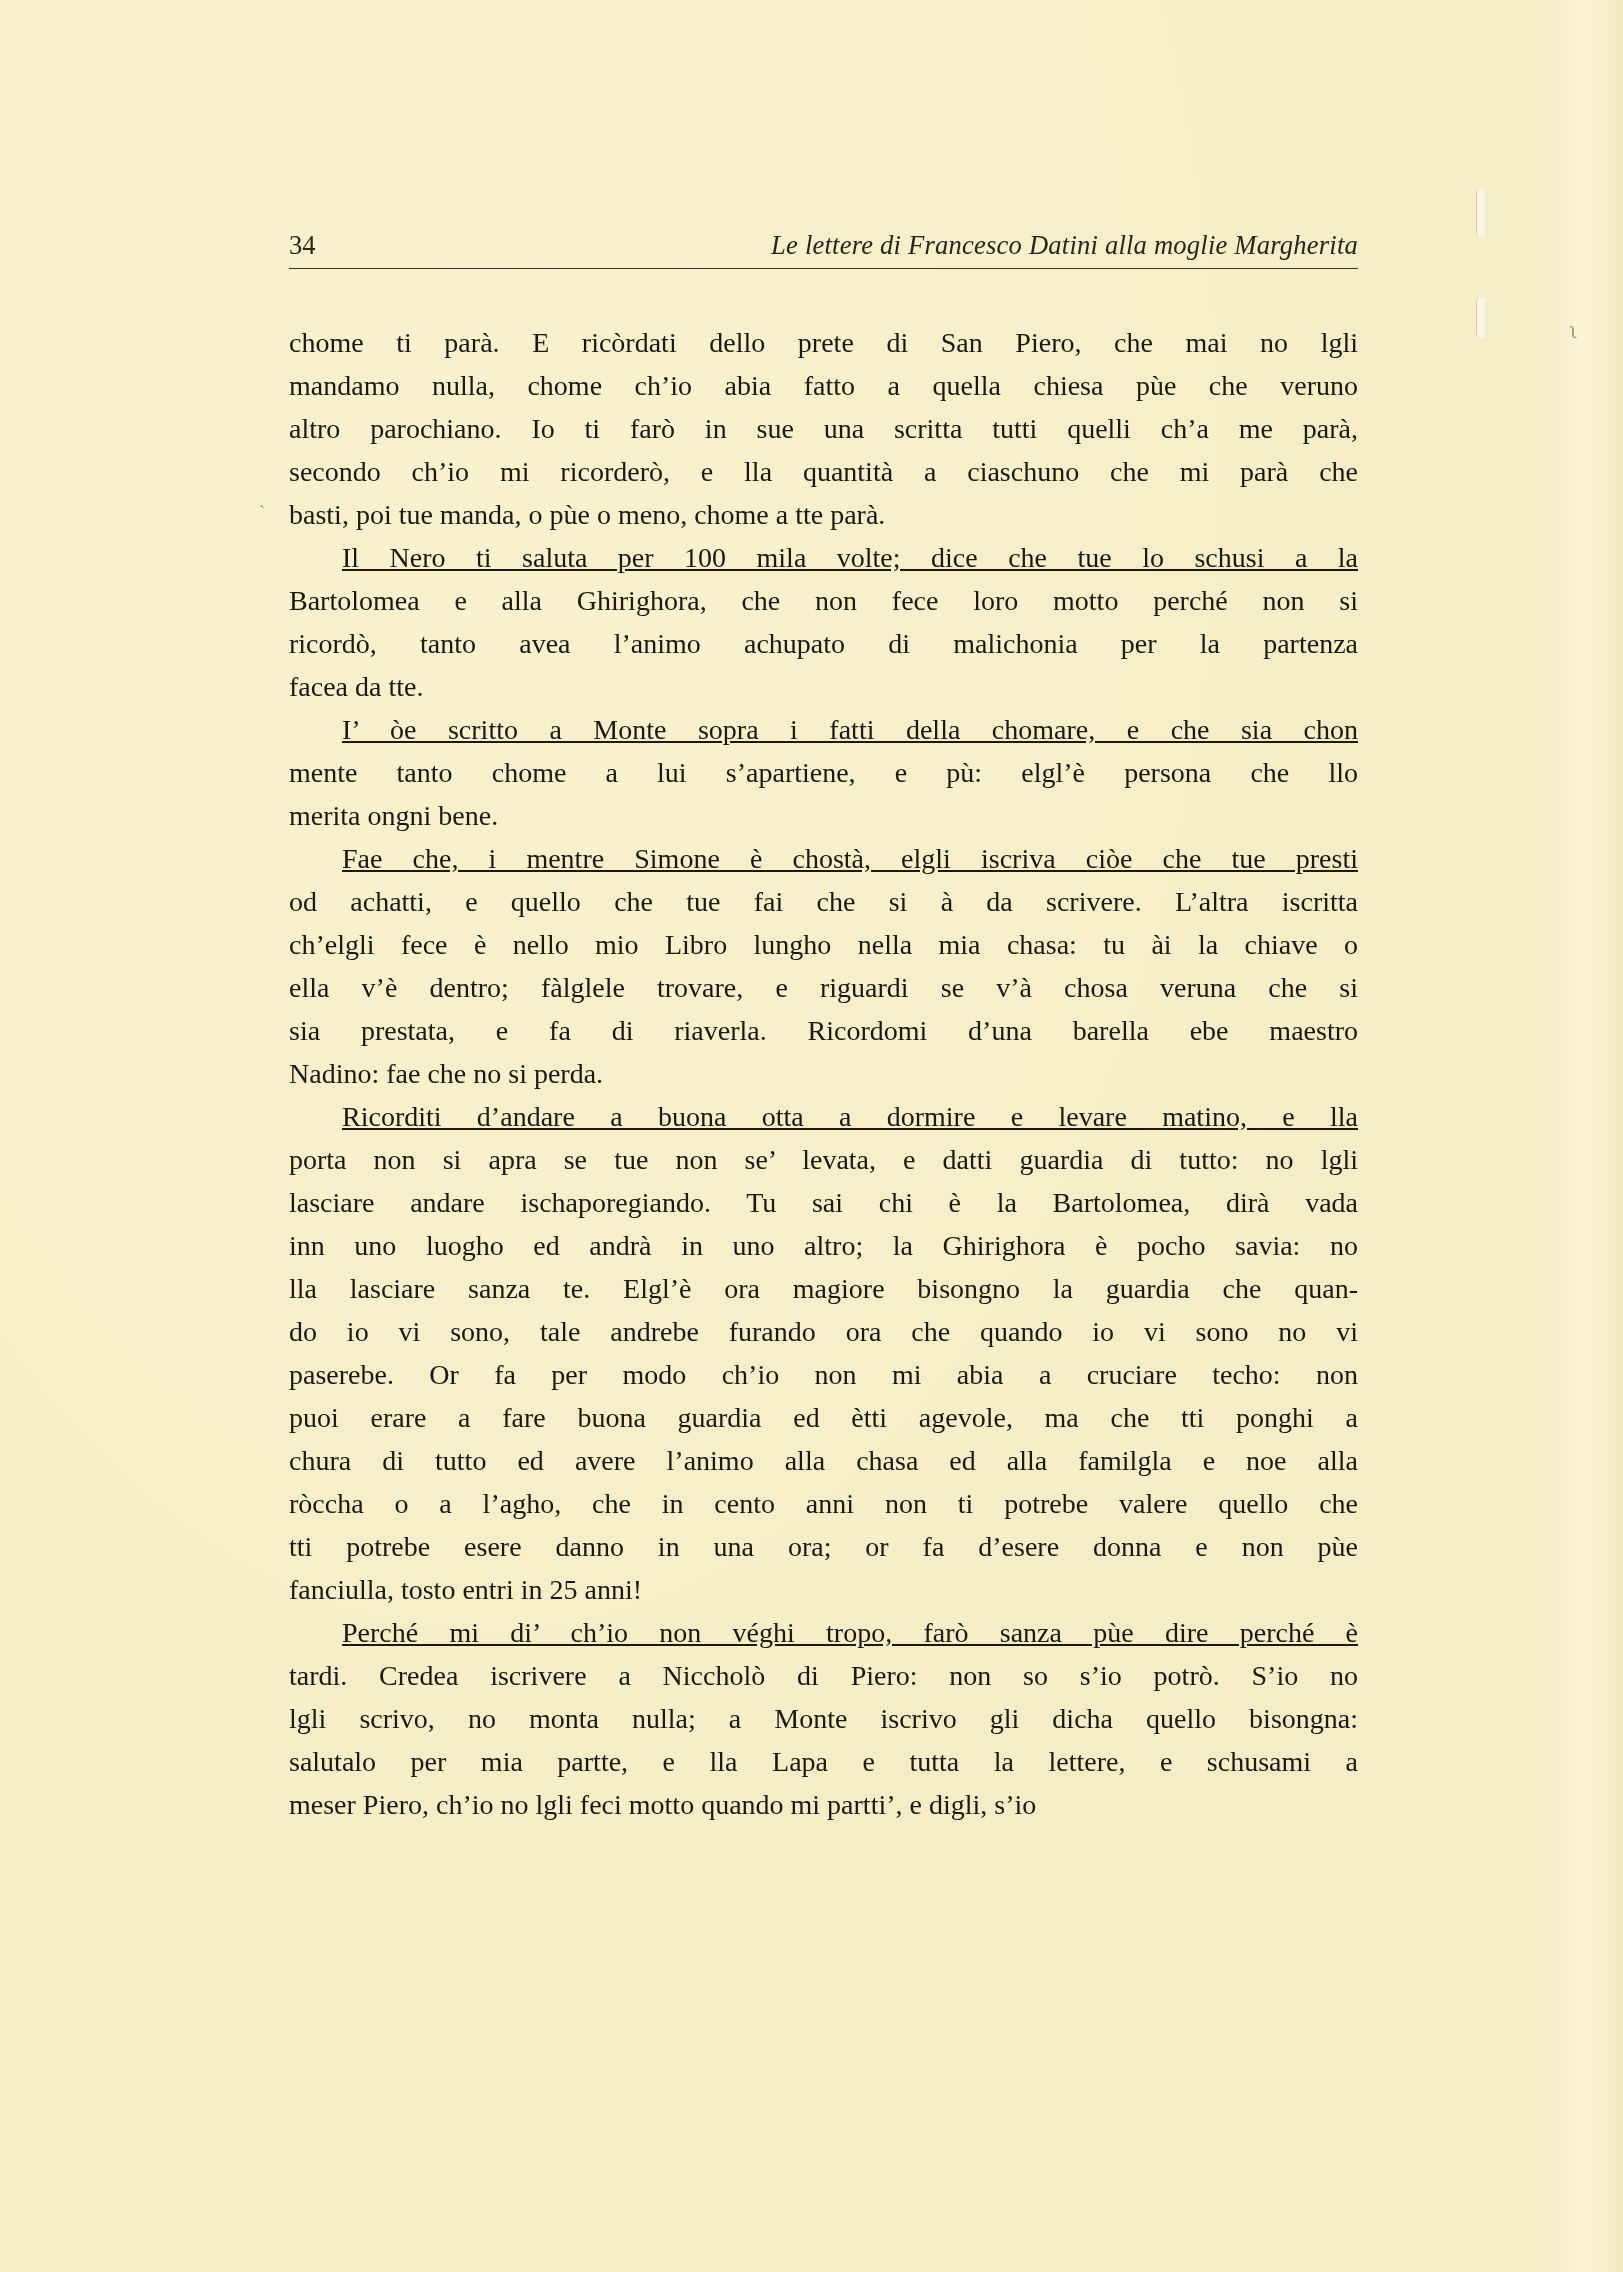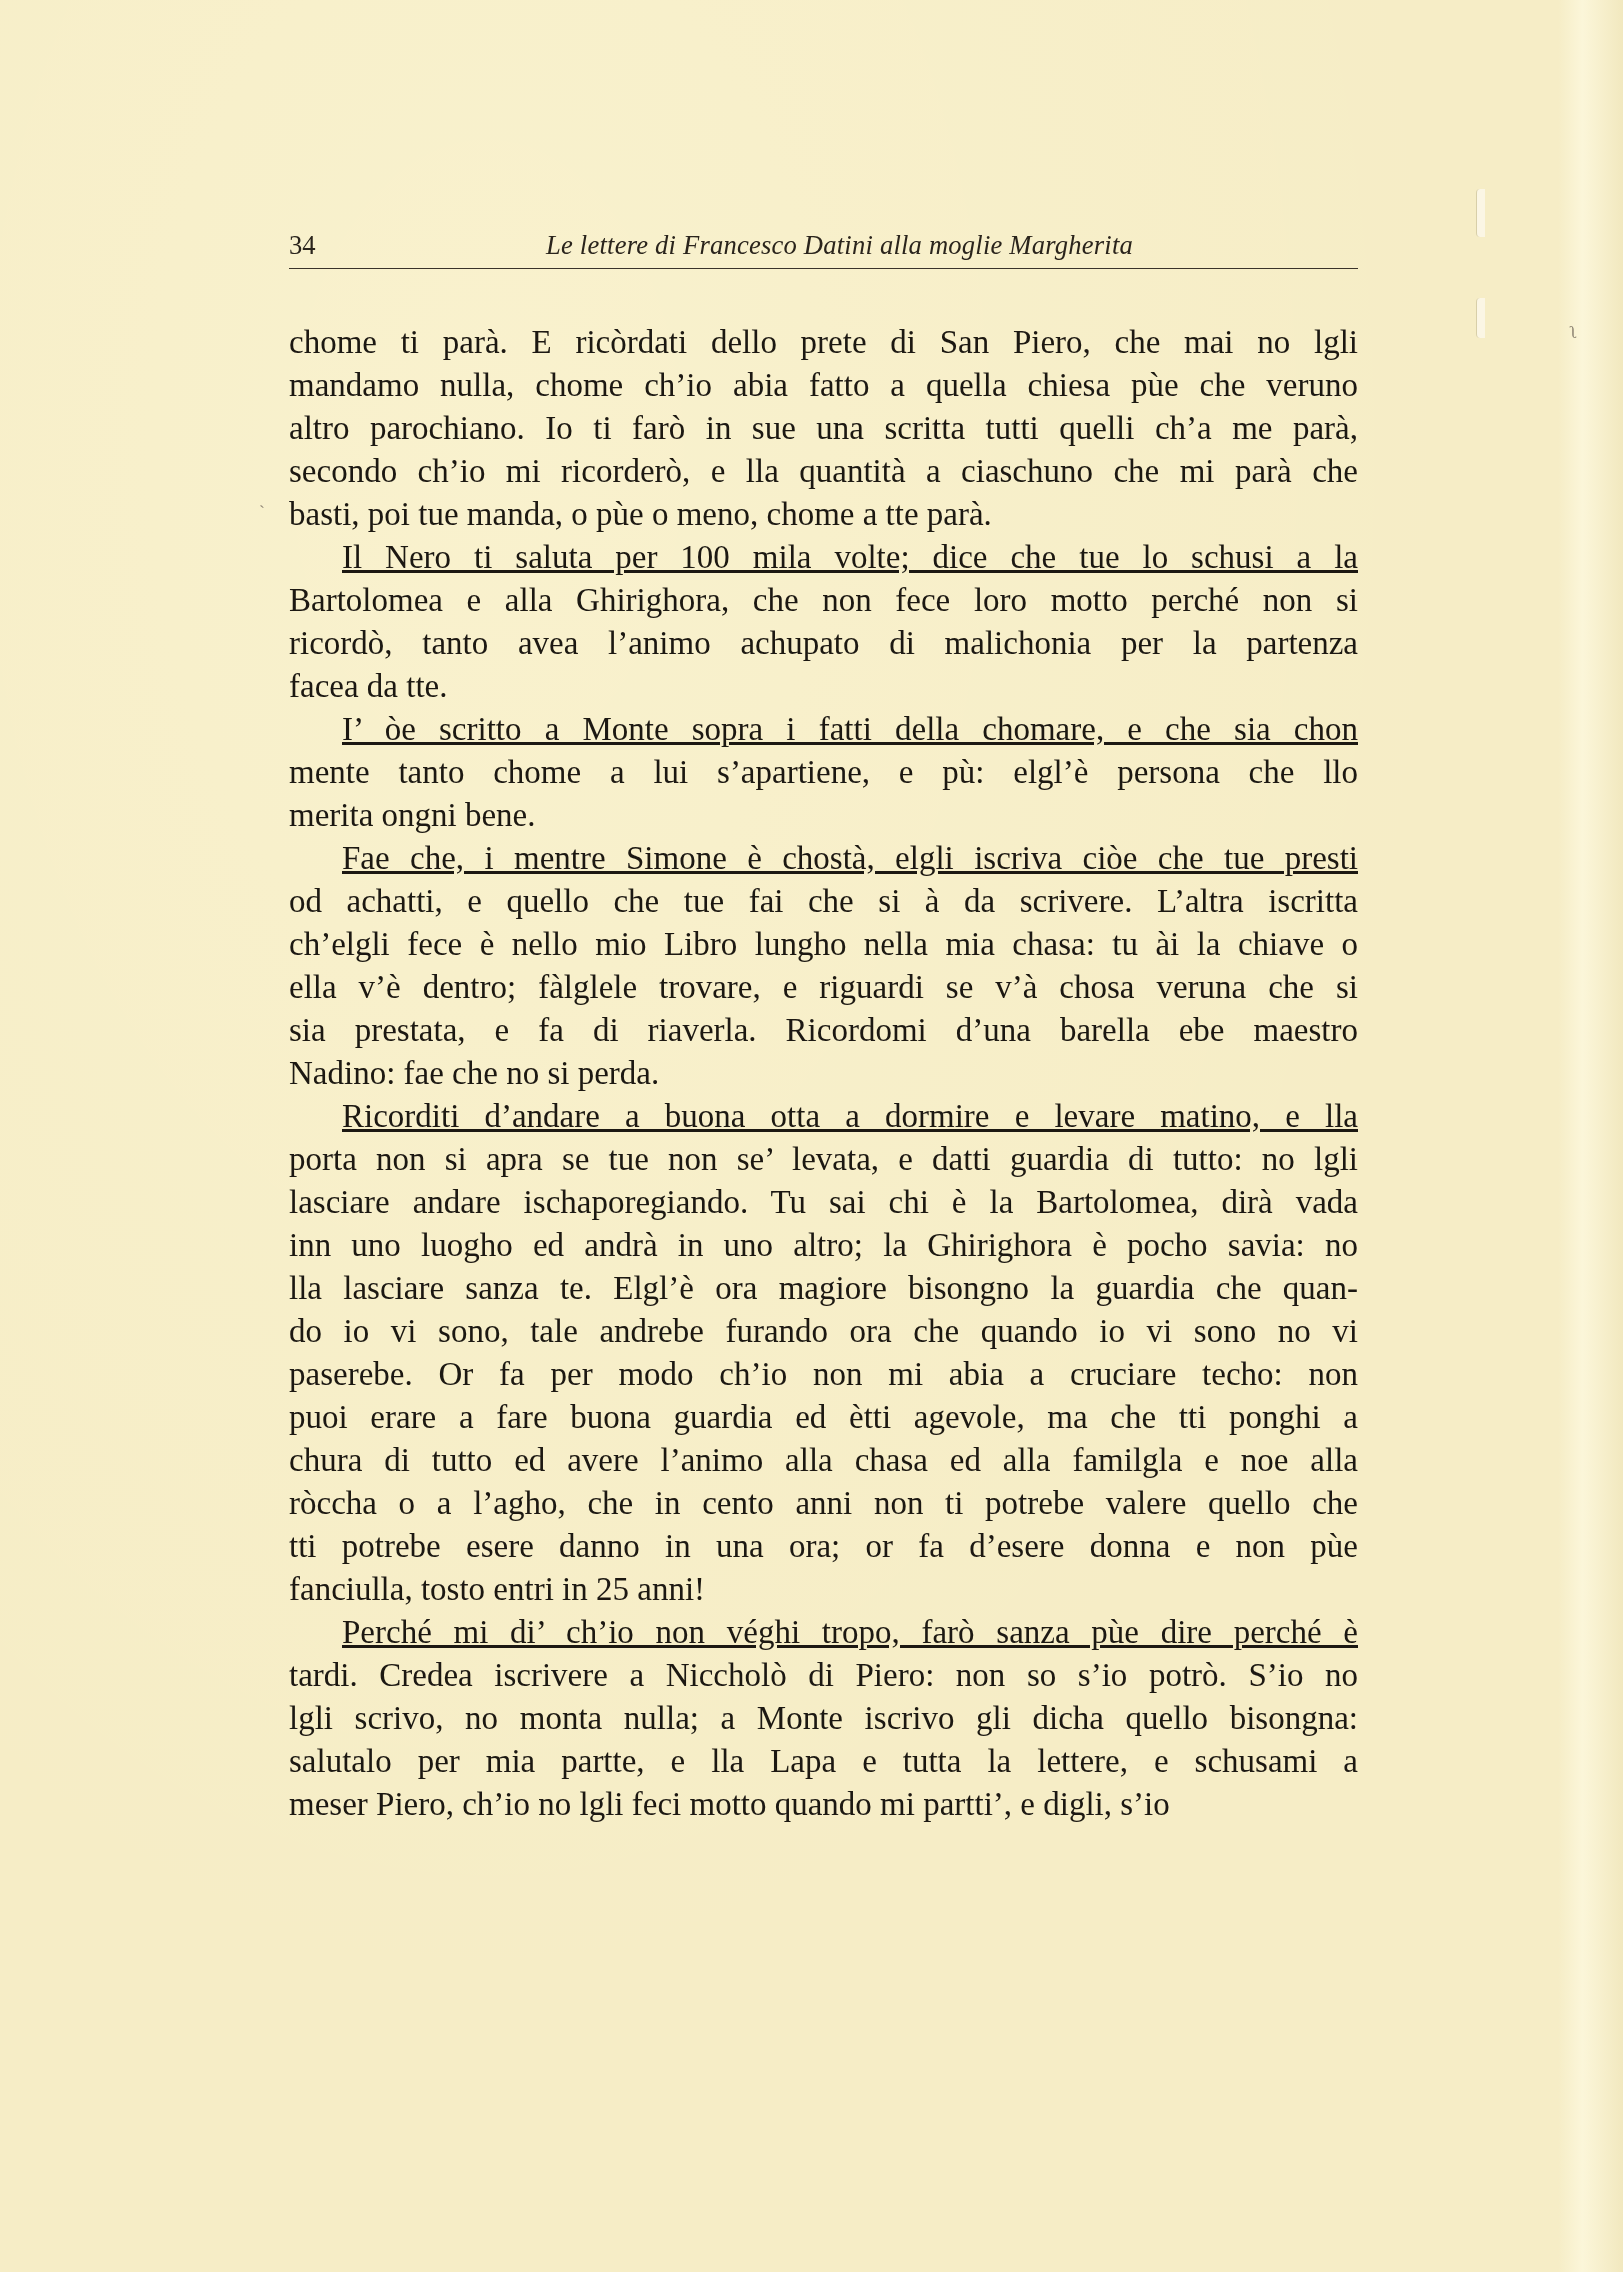--- a/index.html
+++ b/index.html
@@ -38,21 +38,21 @@
     top: 3.2px;
     font-family: "Liberation Serif", serif;
     font-size: 26.6px;
     color: #2a241c;
   }
   .running-title {
     position: absolute;
     left: 0;
     right: 0;
     top: 3.2px;
-    text-align: center;
+    text-align: right;
     padding-left: 32px;
     font-family: "Liberation Serif", serif;
     font-style: italic;
     font-size: 26.6px;
     color: #2a241c;
     letter-spacing: 0.2px;
   }
   .head-rule {
     position: absolute;
     left: 289px;
@@ -65,21 +65,21 @@
     position: absolute;
     left: 289px;
     top: 321px;
     width: 1069px;
   }
   .line {
     display: block;
     height: 43px;
     line-height: 43px;
     font-family: "Liberation Serif", serif;
-    font-size: 33px;
+    font-size: 28px;
     white-space: nowrap;
     text-align: justify;
     text-align-last: justify;
     color: #1c1812;
   }
   .line.last {
     text-align-last: left;
   }
   .line.indent {
     padding-left: 53px;

